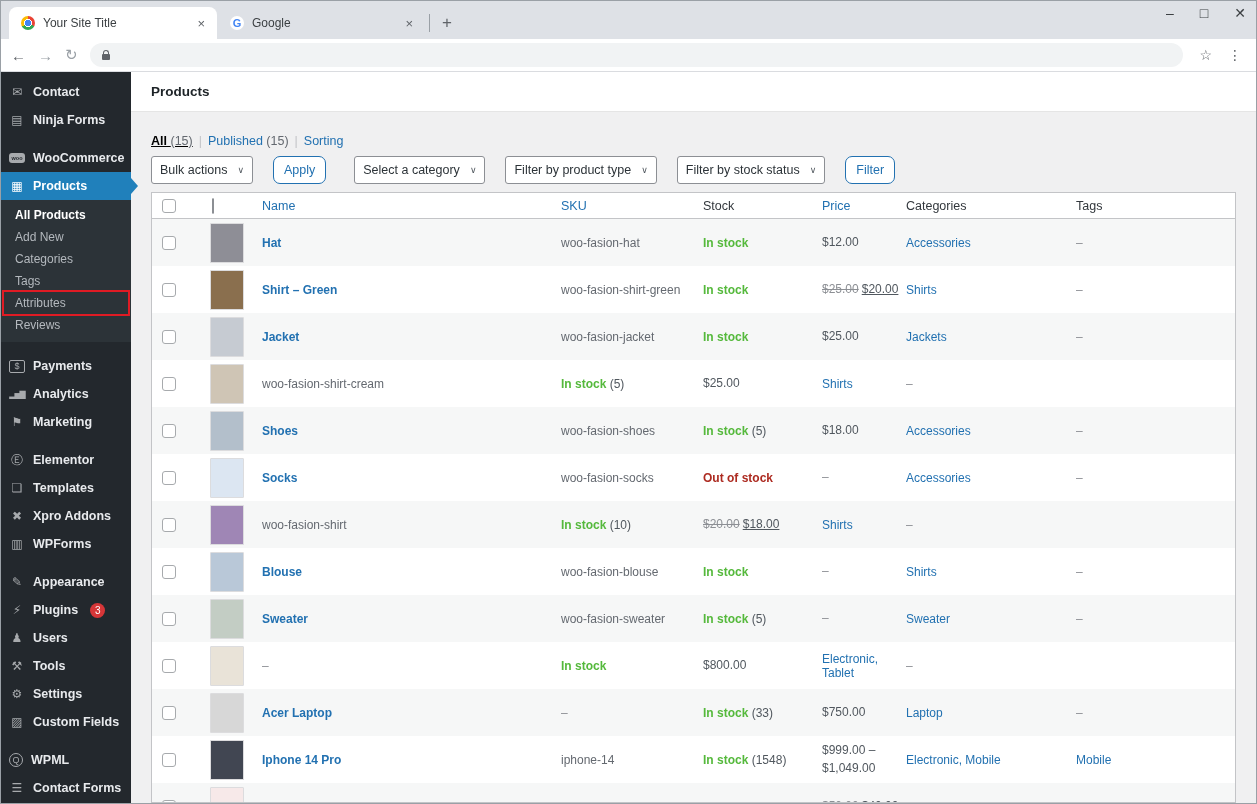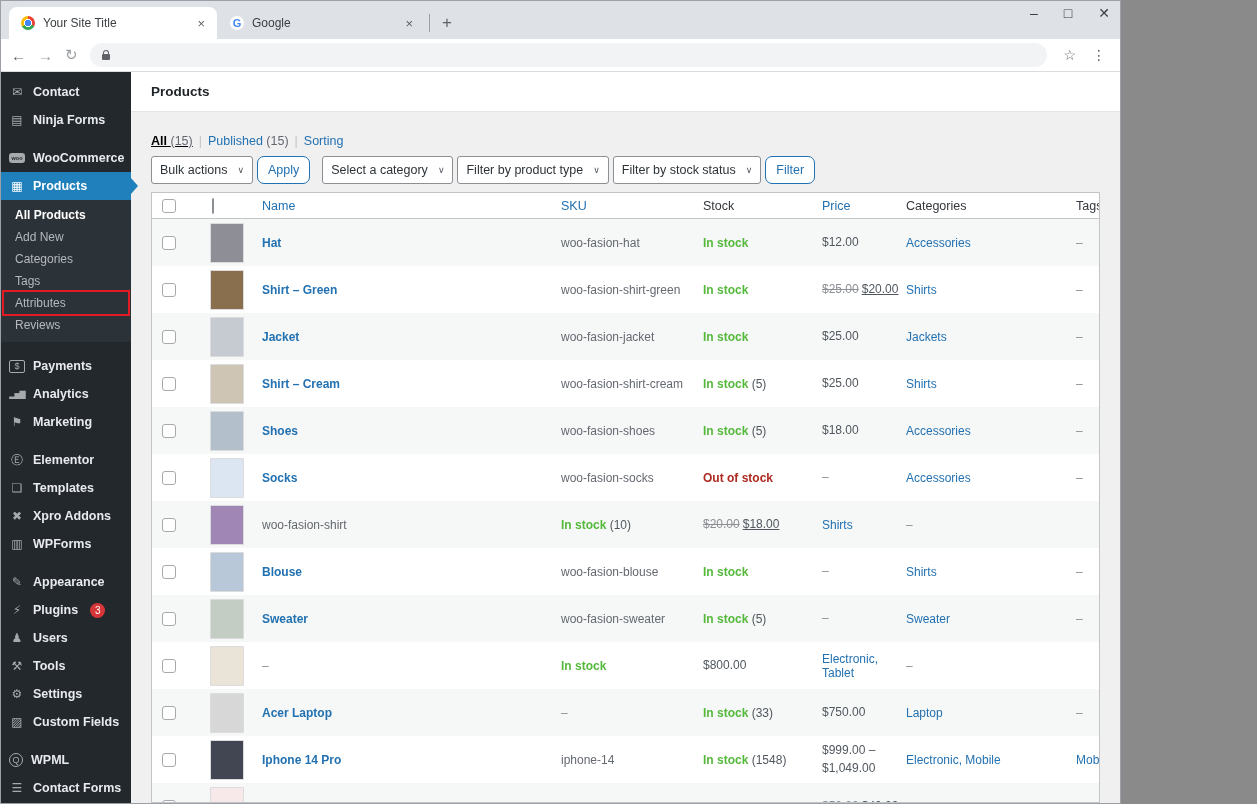--- a/index.html
+++ b/index.html
@@ -3,21 +3,21 @@
 <meta charset="utf-8">
 <style>
   :root{
     --tab-strip:#dee1e6; --toolbar:#ffffff; --sidebar-bg:#23282d; --submenu-bg:#2c3338;
     --active-blue:#2080bb; --link-blue:#2271b1; --content-bg:#f0f0f1; --table-border:#c3c4c7;
     --stripe:#f6f7f7; --in-stock:#55b93c; --out-stock:#ad2b21; --badge-red:#d63638;
     --highlight-red:#e01b24; --txt:#32373c; --muted:#646970;
   }
   *{box-sizing:border-box;margin:0;padding:0;}
   body{font-family:"Liberation Sans","DejaVu Sans",sans-serif;background:#8a8a8a;}
-  .window{width:1121px;height:804px;background:#fff;position:relative;overflow:hidden;
+  .window{width:1257px;height:804px;background:#fff;position:relative;overflow:hidden;
           border:1px solid #9aa0a6;display:flex;flex-direction:column;}
   
   .tabstrip{height:38px;background:var(--tab-strip);display:flex;align-items:flex-end;flex:0 0 auto;position:relative;}
   .tab{display:flex;align-items:center;gap:8px;height:32px;padding:0 10px 0 12px;font-size:12px;color:#3c4043;width:208px;}
   .tab.active{background:#fff;border-radius:8px 8px 0 0;margin-left:8px;}
   .tab.inactive{border-left:1px solid transparent;}
   .tab .title{flex:1;white-space:nowrap;overflow:hidden;}
   .tab .close{color:#5f6368;font-size:13px;cursor:default;padding:0 2px;}
   .chrome-ball{width:14px;height:14px;border-radius:50%;flex:0 0 auto;
      background:radial-gradient(circle at 50% 50%, #4285f4 0 31%, #fff 32% 42%, rgba(0,0,0,0) 43%),
@@ -60,21 +60,21 @@
   
   .content{flex:1;display:flex;flex-direction:column;overflow:hidden;}
   .page-header{background:#fff;height:40px;display:flex;align-items:center;padding-left:20px;flex:0 0 auto;
      border-bottom:1px solid #e5e5e5;}
   .page-title{font-size:13.5px;font-weight:bold;color:#1d2327;}
   .subnav{padding:22px 0 0 20px;font-size:12.5px;color:#646970;}
   .subnav a{color:var(--link-blue);text-decoration:none;}
   .subnav .current{color:#000;font-weight:bold;text-decoration:underline;}
   .subnav .count{color:#646970;font-weight:normal;}
   .sep{color:#c3c4c7;margin:0 6px;}
-  .filters{display:flex;gap:4px;padding:8px 0 0 20px;align-items:center;}
+  .filters{display:flex;gap:20px;padding:8px 0 0 20px;align-items:center;}
   .select{background:#fff;border:1px solid #8c8f94;border-radius:3px;height:28px;display:flex;align-items:center;
      gap:10px;padding:0 8px 0 8px;font-size:12.5px;color:#2c3338;cursor:default;}
   .select .chev{font-size:9px;color:#50575e;}
   .btn{background:#fff;border:1px solid var(--link-blue);color:var(--link-blue);border-radius:7px;height:28px;
      padding:0 10px;font-size:12.5px;display:flex;align-items:center;cursor:default;}
   
   .tablewrap{margin:8px 20px 0 20px;background:#fff;border:1px solid var(--table-border);flex:1;overflow:hidden;}
   .trow,.thead{display:grid;grid-template-columns:34px 76px 299px 142px 119px 84px 170px 1fr;align-items:center;}
   .thead{height:26px;border-bottom:1px solid var(--table-border);font-size:12.5px;color:var(--txt);background:#fff;}
   .thead .sortable{color:var(--link-blue);cursor:default;}
@@ -317,21 +317,20 @@
               <div><a class="cat-link">Jackets</a></div>
               <div class="dash">–</div>
             </div>
             <div class="trow">
               <div class="cell-cb">
                 <div class="cb"></div>
               </div>
               <div>
                 <div class="thumb" style="background: rgb(207, 197, 181);"></div>
               </div>
-              <div><a class="name-link">Shirt – Cream</a></div>
               <div class="sku">woo-fasion-shirt-cream</div>
               <div><span class="stock-in">In stock</span><span class="qty"> (5)</span></div>
               <div class="price">$25.00</div>
               <div><a class="cat-link">Shirts</a></div>
               <div class="dash">–</div>
             </div>
             <div class="trow">
               <div class="cell-cb">
                 <div class="cb"></div>
               </div>

